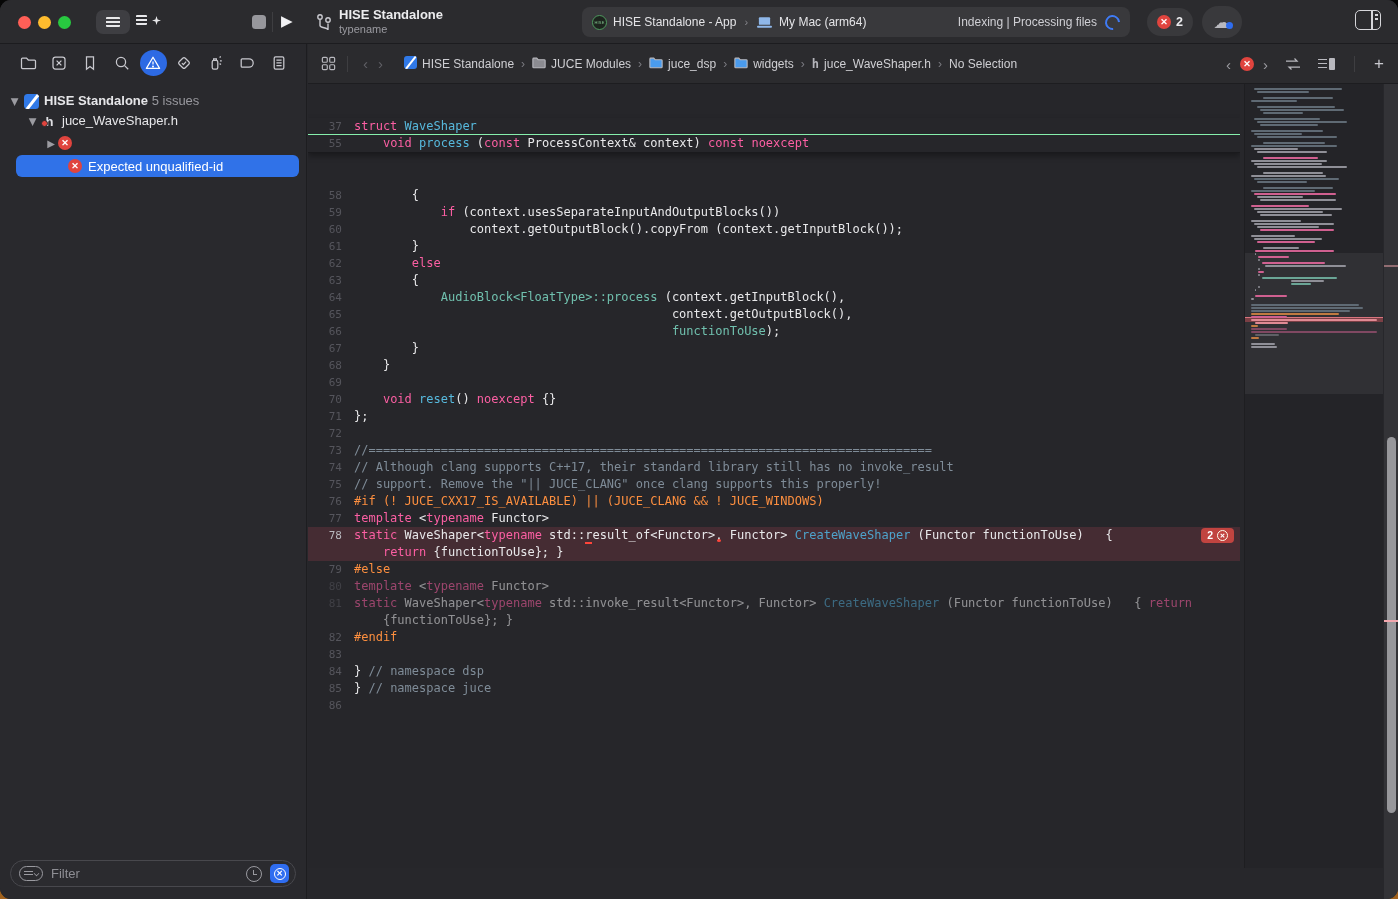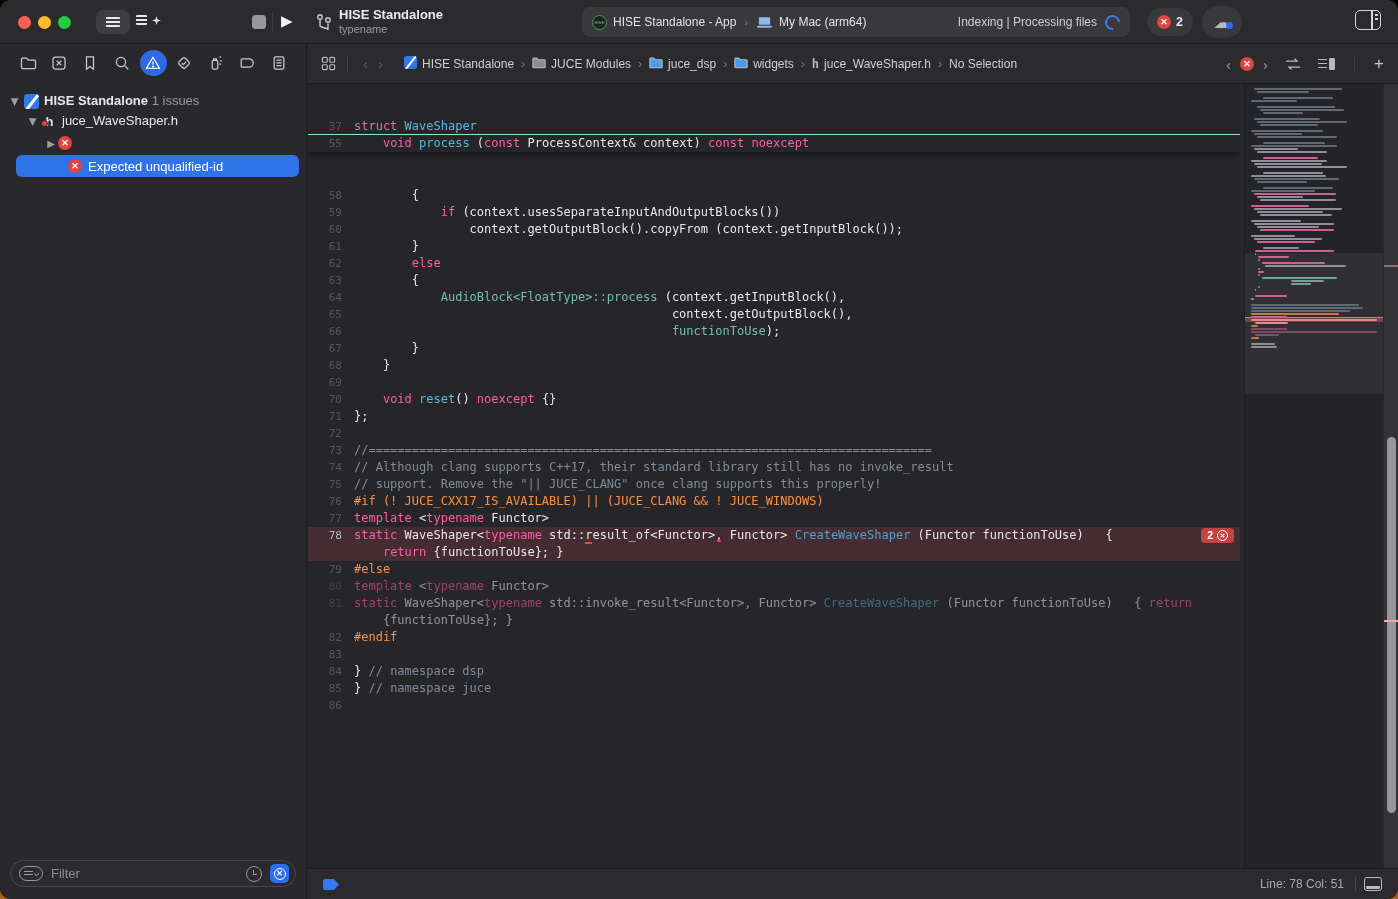--- a/index.html
+++ b/index.html
@@ -254,21 +254,21 @@
               <path d="M6.4 6h5.2M6.4 8.8h5.2M6.4 11.6h5.2"></path>
             </g>
           </svg>
         </div>
       </div>
     <div class="tree">
       <div class="trow">
         <span class="chev open">▶</span>
         <span class="proj-ic"></span>
         <span><b>HISE Standalone</b>
-          <span class="muted">1 issues</span></span>
+          <span class="muted">5 issues</span></span>
       </div>
       <div class="trow" style="padding-left:18px">
         <span class="chev open">▶</span>
         <span class="h-ic">h<span class="red"></span></span>
         <span>juce_WaveShaper.h</span>
       </div>
       <div class="trow" style="padding-left:36px; margin-top:2px">
         <span class="chev">▶</span>
         <span class="xc" style="margin:3px 6px 0 0">✕</span>
       </div>
@@ -436,19 +436,13 @@
       <div class="mm-row" style="left: 6px; top: 253px; width: 8.1px; background: rgb(192, 122, 64);"></div>
       <div class="mm-row" style="left: 6px; top: 259px; width: 24.3px; background: rgb(143, 143, 151);"></div>
       <div class="mm-row" style="left: 6px; top: 262px; width: 25.65px; background: rgb(143, 143, 151);"></div>
     </div>
   <div class="vscroll">
     <div class="vthumb"></div>
     <div class="vtick" style="top:181px; opacity:.5"></div>
     <div class="vtick" style="top:536px"></div>
   </div>
 
-  <div class="estatus">
-    <span class="bp-ic"></span>
-    <span class="linecol">Line: 78  Col: 51</span>
-    <span class="ls-sep"></span>
-    <span class="mini-ed-ic"></span>
-  </div>
 </div>
 
 </body></html>

